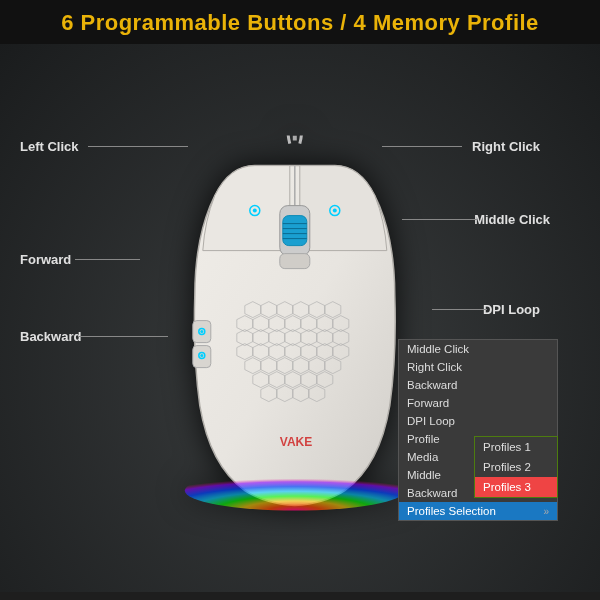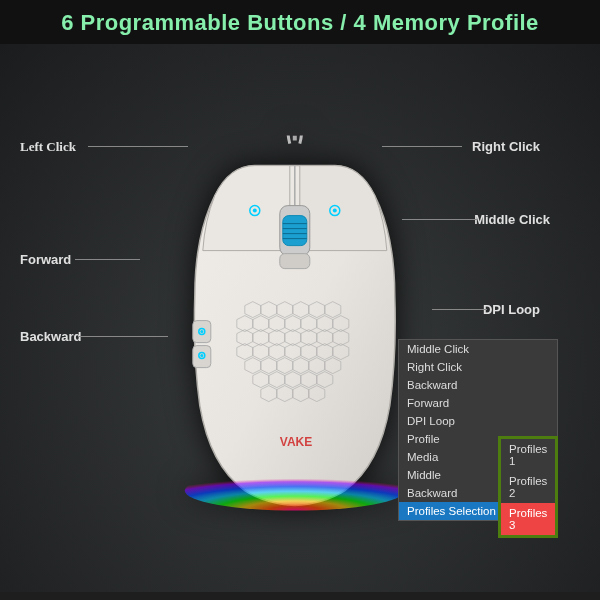--- a/index.html
+++ b/index.html
@@ -20,21 +20,21 @@
     }
 
     
     .title-bar {
       width: 100%;
       background: #111;
       padding: 10px 0 8px 0;
       text-align: center;
     }
     .title-text {
-      color: #86efac;
+      color: #eab308;
       font-size: 22px;
       font-weight: 900;
       letter-spacing: 0.5px;
       text-align: center;
     }
 
     
     .content-area {
       position: relative;
       width: 600px;
@@ -69,21 +69,21 @@
       font-weight: 600;
       white-space: nowrap;
     }
     .label-line {
       position: absolute;
       background: #888;
       height: 1px;
     }
 
     
-    .lc-label { top: 95px; left: 20px; font-family: Liberation Serif, serif; }
+    .lc-label { top: 95px; left: 20px; }
     .lc-line { width: 100px; top: 102px; left: 88px; }
 
     
     .rc-label { top: 95px; right: 60px; }
     .rc-line { width: 80px; top: 102px; right: 138px; }
 
     
     .mc-label { top: 168px; right: 50px; }
     .mc-line { width: 75px; top: 175px; right: 123px; }
 
@@ -125,22 +125,22 @@
       font-size: 10px;
       color: #aaa;
     }
 
     
     .profiles-submenu {
       position: absolute;
       right: 42px;
       top: 392px;
       background: #3a3a3a;
-      border: 3px solid #4d7c0f;
-      width: 60px;
+      border: 1px solid #4d7c0f;
+      width: 84px;
       z-index: 11;
     }
     .profile-item {
       padding: 4px 8px;
       font-size: 11.5px;
       color: #ddd;
       cursor: pointer;
     }
     .profile-item.active {
       background: #ef4444;

